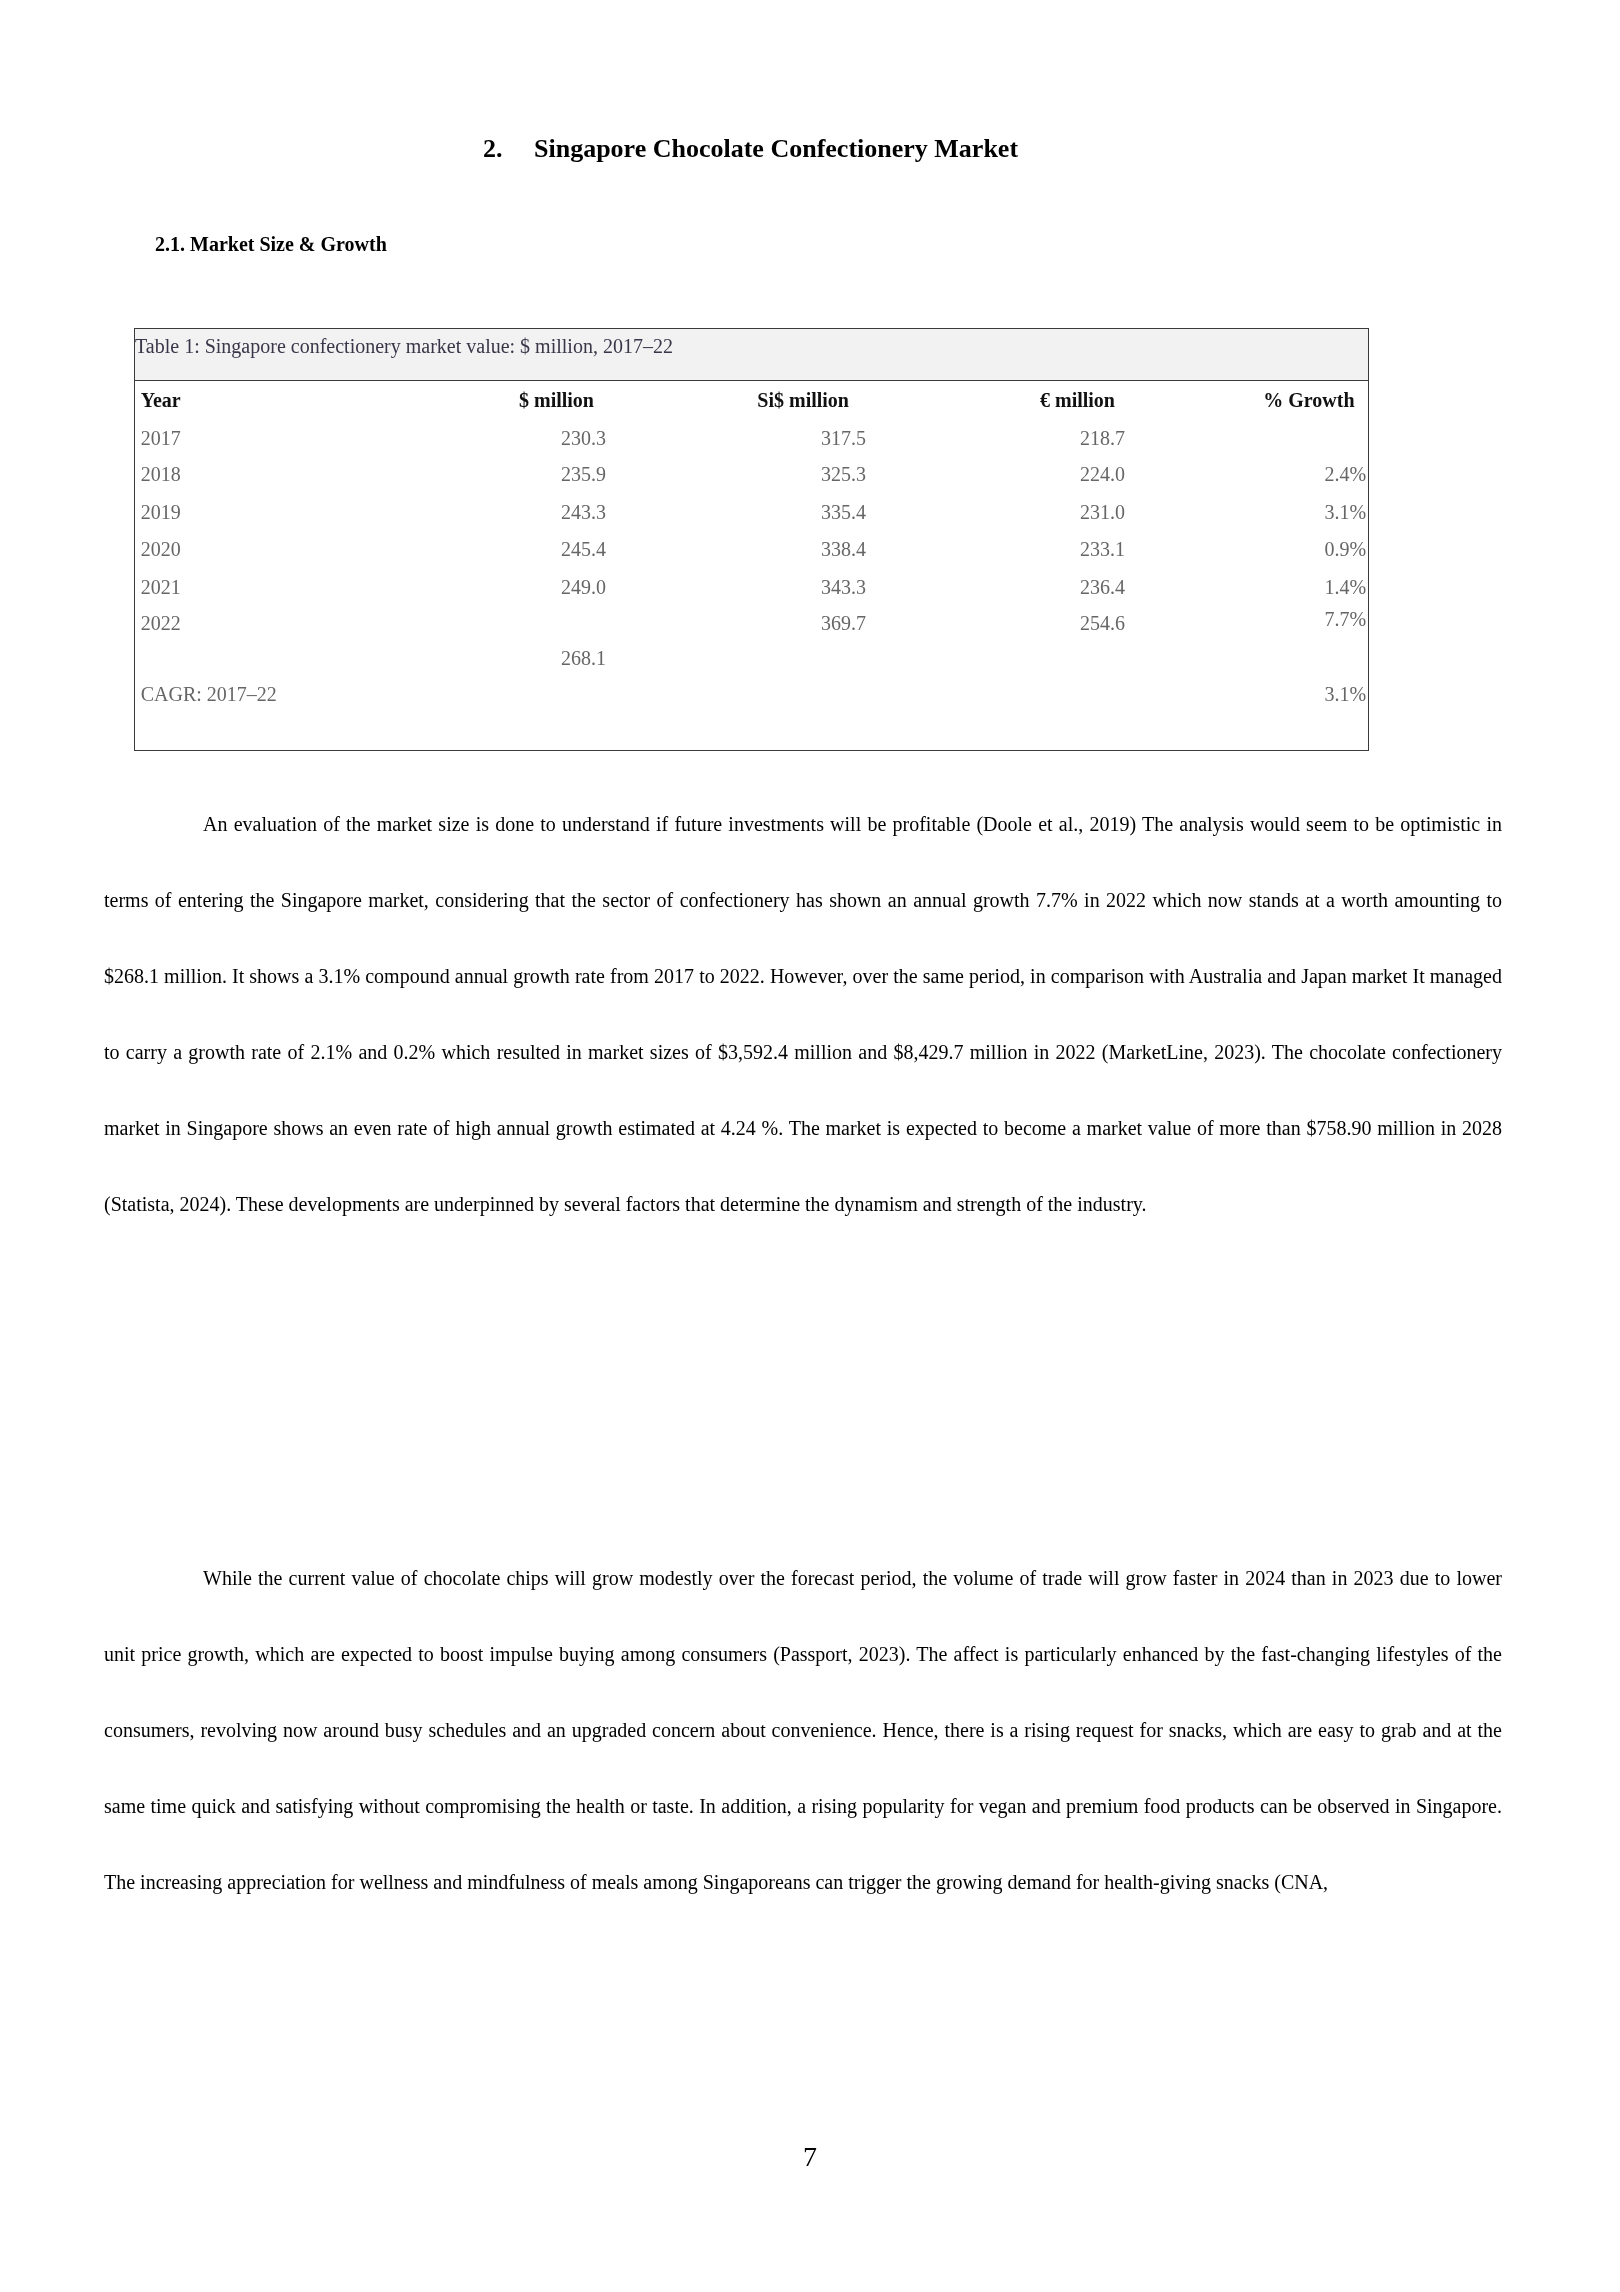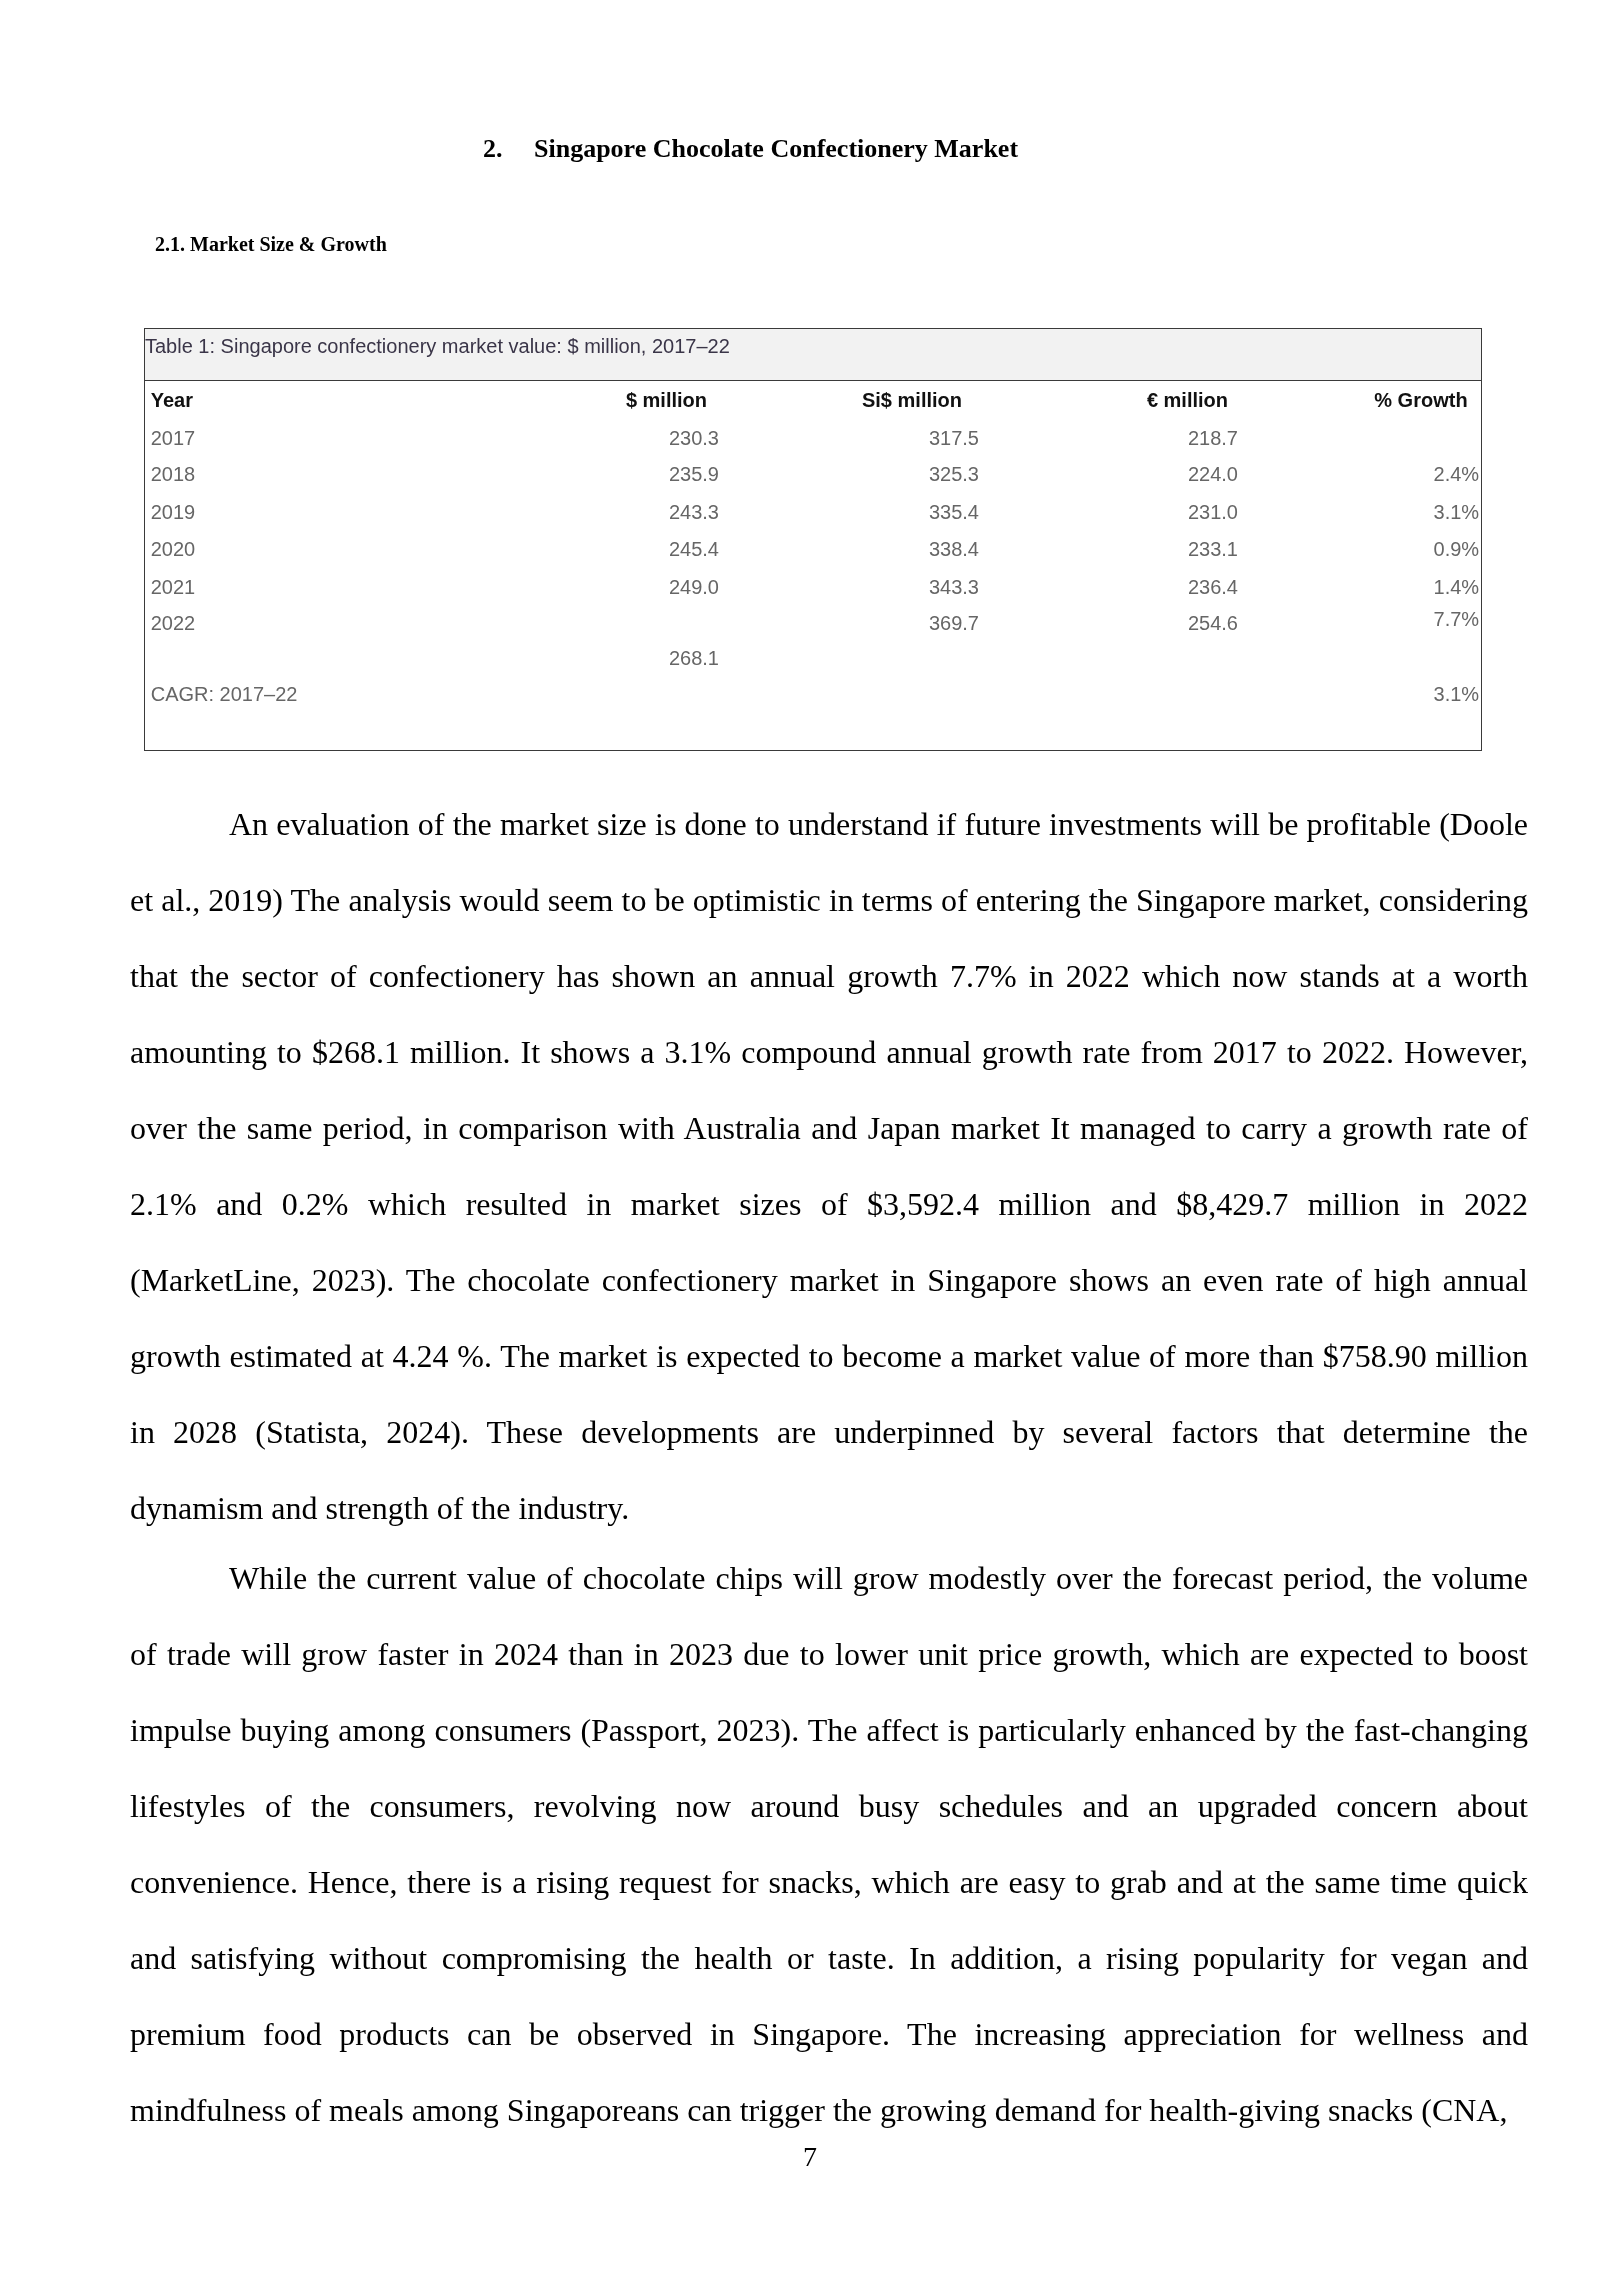--- a/index.html
+++ b/index.html
@@ -3,42 +3,42 @@
 <meta charset="utf-8">
 <style>
   html, body { margin: 0; padding: 0; background: #ffffff; }
   body { width: 1620px; height: 2292px; position: relative; overflow: hidden;
          font-family: "Liberation Serif", "DejaVu Serif", serif; color: #000; }
   .abs { position: absolute; }
   .h1 { top: 134px; left: 483px; font-size: 26px; font-weight: bold; white-space: nowrap; }
   .h1 .num { display: inline-block; width: 51px; }
   .h2 { top: 233px; left: 155px; font-size: 20px; font-weight: bold; white-space: nowrap; }
 
-  .tbl { top: 328px; left: 144px; width: 1338px; height: 423px; border: 1.9px solid #3a3a3a; box-sizing: border-box;
-         font-family: Liberation Sans, sans-serif; }
+  .tbl { top: 328px; left: 134px; width: 1235px; height: 423px; border: 1.9px solid #3a3a3a; box-sizing: border-box;
+         font-family: Liberation Serif, serif; }
   .tbl-title { position: absolute; left: 0; top: 0; right: 0; height: 51px; background: #f2f2f2;
                border-bottom: 1.9px solid #3a3a3a; color: #3a3548; font-size: 20px; line-height: 34px; padding-left: 0px; }
   .cell { position: absolute; font-size: 20px; color: #666; white-space: nowrap; }
   .hdr { font-weight: bold; color: #111; }
   .c0 { left: 5.7px; }
   .c1 { right: calc(1338px - 576px); }
   .c2 { right: calc(1338px - 836px); }
   .c3 { right: calc(1338px - 1095px); }
   .c4 { right: 1.9px; }
   .h-c1 { right: calc(1338px - 564px); }
   .h-c2 { right: calc(1338px - 819px); }
   .h-c3 { right: calc(1338px - 1085px); }
   .h-c4 { right: 13.4px; }
   .src-row { position: absolute; left: 0; right: 0; bottom: 0; height: 42px; border-top: 1.9px solid #3a3a3a; }
   .src-divider { position: absolute; top: 0; bottom: 0; left: 1070px; border-left: 1.9px solid #3a3a3a; }
   .src-label { position: absolute; left: 21px; top: 1.9px; font-size: 18px; color: #3a3548; }
   .src-label b { font-weight: bold; }
   .ml-logo { position: absolute; left: 1097px; top: 12.4px; font-size: 16.3px; font-weight: bold; letter-spacing: 5.7px; color: #2f2a3e; }
 
-  .body-text { left: 130px; width: 1398px; font-size: 32px; line-height: 76px; text-align: justify; }
+  .body-text { left: 104px; width: 1398px; font-size: 20px; line-height: 76px; text-align: justify; }
   .p1 { top: 786px; }
   .p2 { top: 1540px; }
   .body-text p { margin: 0; text-indent: 99px; }
   .page-num { top: 2141px; left: 0; width: 1620px; text-align: center; font-size: 28px; }
 </style>
 </head>
 <body>
 
 <div class="abs h1">
   <span class="num">2.</span><span>Singapore Chocolate Confectionery Market</span>

